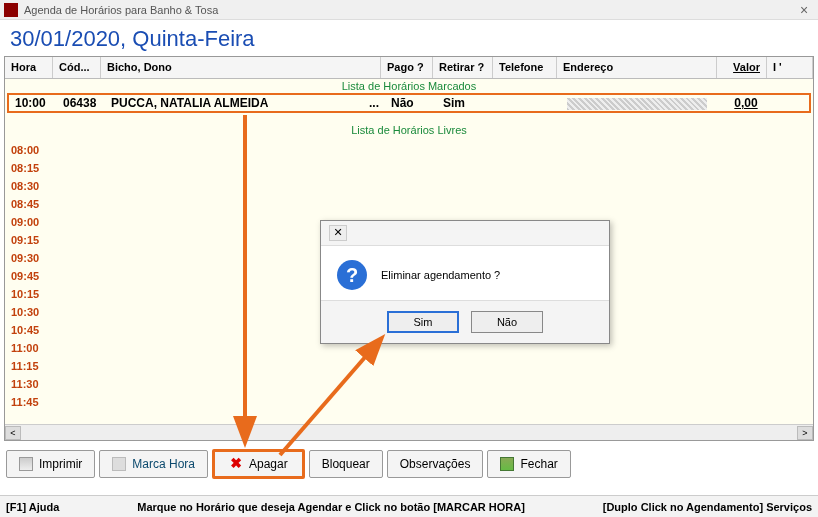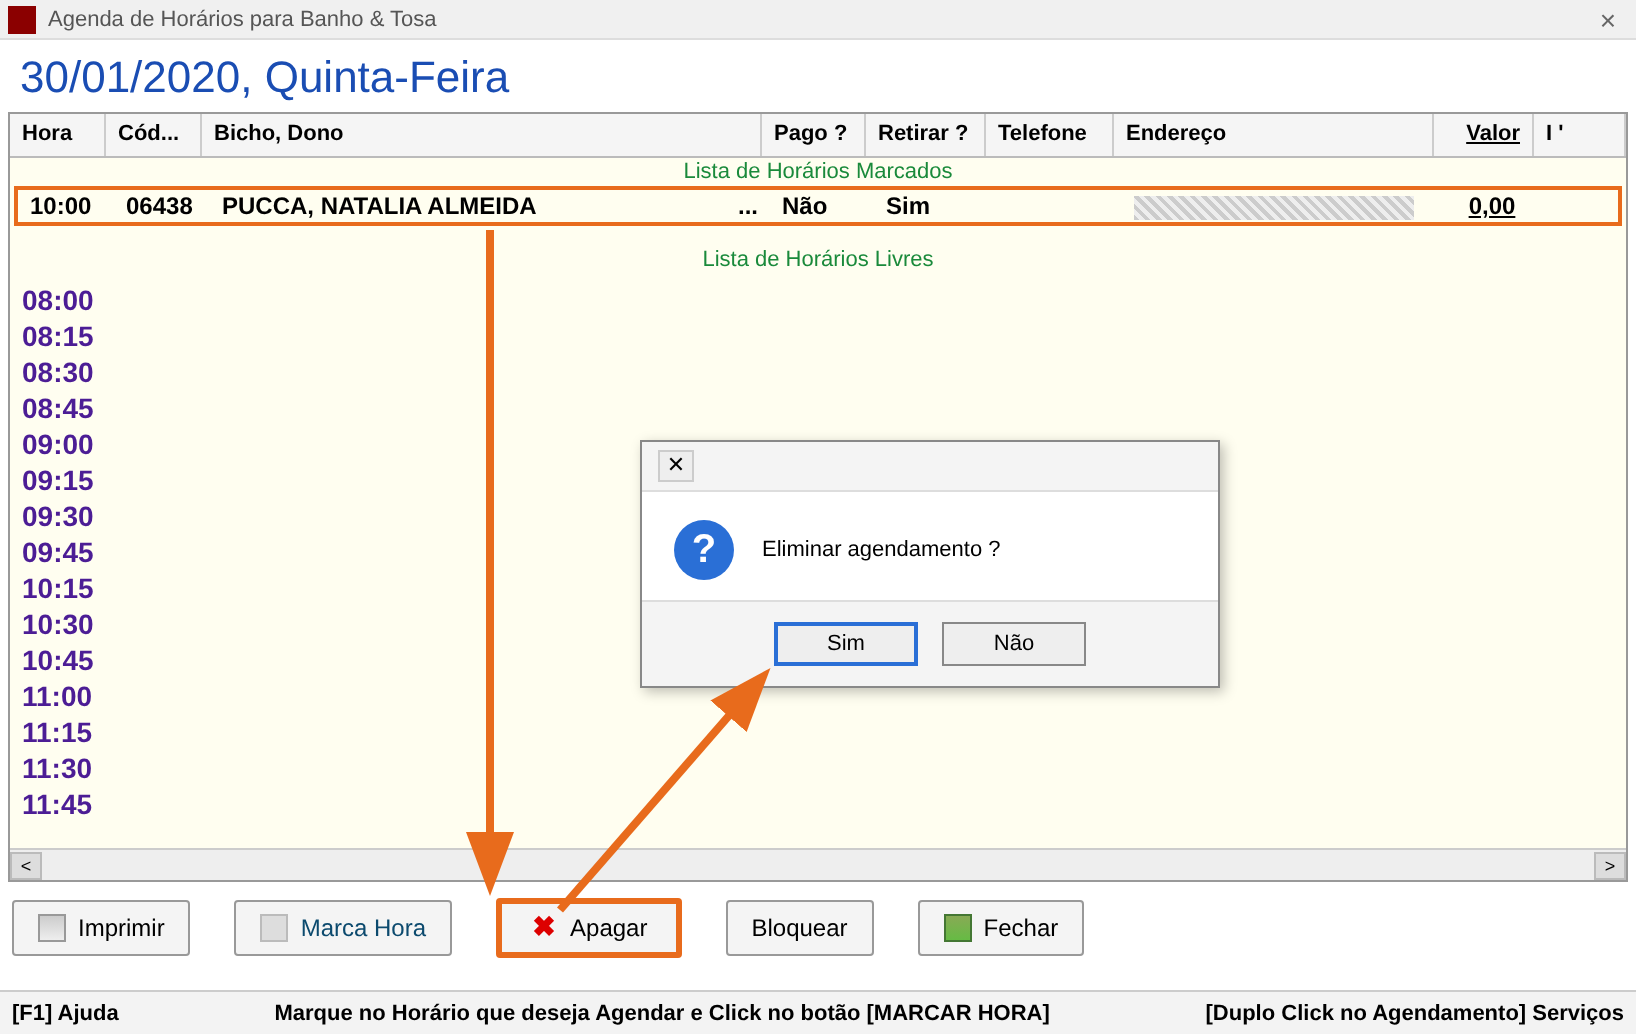--- a/index.html
+++ b/index.html
@@ -31,28 +31,28 @@
 .section-label { text-align: center; font-size: 11px; color: #0a5; padding: 1px 0; background: #fffef0; }
 .section-label.green { color: #1a8a3b; }
 
 .row { display: flex; align-items: center; height: 20px; font-size: 12px; }
 .row .cell { padding: 2px 6px; white-space: nowrap; overflow: hidden; }
 .booked-row { font-weight: bold; background: #fffef0; border: 2px solid #e86b1c; margin: 0 2px; }
 .booked-row .cell { }
 .redacted { display: inline-block; width: 140px; height: 12px; background: repeating-linear-gradient(45deg,#ccc,#ccc 2px,#eee 2px,#eee 4px); vertical-align: middle; }
 
 .free-list { padding: 4px 0 0 6px; }
-.free-list .time { color: #4c1d95; font-weight: bold; font-size: 14px; line-height: 18px; }
+.free-list .time { color: #c2410c; font-weight: bold; font-size: 11px; line-height: 18px; }
 
 .scroll-h { position: absolute; bottom: 0; left: 0; right: 0; height: 16px; background: #eee; border-top: 1px solid #ccc; display: flex; align-items: center; }
 .scroll-h .arrow { width: 16px; height: 14px; background: #ddd; border: 1px solid #bbb; text-align: center; font-size: 9px; line-height: 12px; cursor: pointer; }
 .scroll-h .track { flex: 1; }
 
 
-.toolbar { display: flex; gap: 22px; padding: 8px 6px; align-items: center; }
+.toolbar { display: flex; gap: 4px; padding: 8px 6px; align-items: center; }
 .btn { display: inline-flex; align-items: center; gap: 6px; padding: 6px 12px; border: 1px solid #999; background: #f4f4f4; font-size: 12px; cursor: pointer; border-radius: 2px; }
 .btn .icon { width: 14px; height: 14px; display: inline-block; }
 .btn.disabled { color: #0c4a6e; cursor: default; }
 .btn.highlighted { border: 3px solid #e86b1c; padding: 5px 14px; }
 .icon-print { background: linear-gradient(#ccc,#eee); border: 1px solid #999; }
 .icon-calendar { background: #ddd; border: 1px solid #bbb; }
 .icon-x { color: #d00; font-weight: bold; font-size: 14px; line-height: 12px; text-align: center; }
 .icon-door { background: linear-gradient(#8a5,#6b4); border: 1px solid #473; }
 
 
@@ -148,20 +148,23 @@
     <span>Marca Hora</span>
   </button>
   <button class="btn highlighted">
     <span class="icon icon-x">✖</span>
     <span>Apagar</span>
   </button>
   <button class="btn">
     <span>Bloquear</span>
   </button>
   <button class="btn">
+    <span>Observações</span>
+  </button>
+  <button class="btn">
     <span class="icon icon-door"></span>
     <span>Fechar</span>
   </button>
 </div>
 
 <div class="statusbar">
   <span>[F1] Ajuda</span>
   <span class="mid">Marque no Horário que deseja Agendar e Click no botão [MARCAR HORA]</span>
   <span>[Duplo Click no Agendamento] Serviços</span>
 </div>

